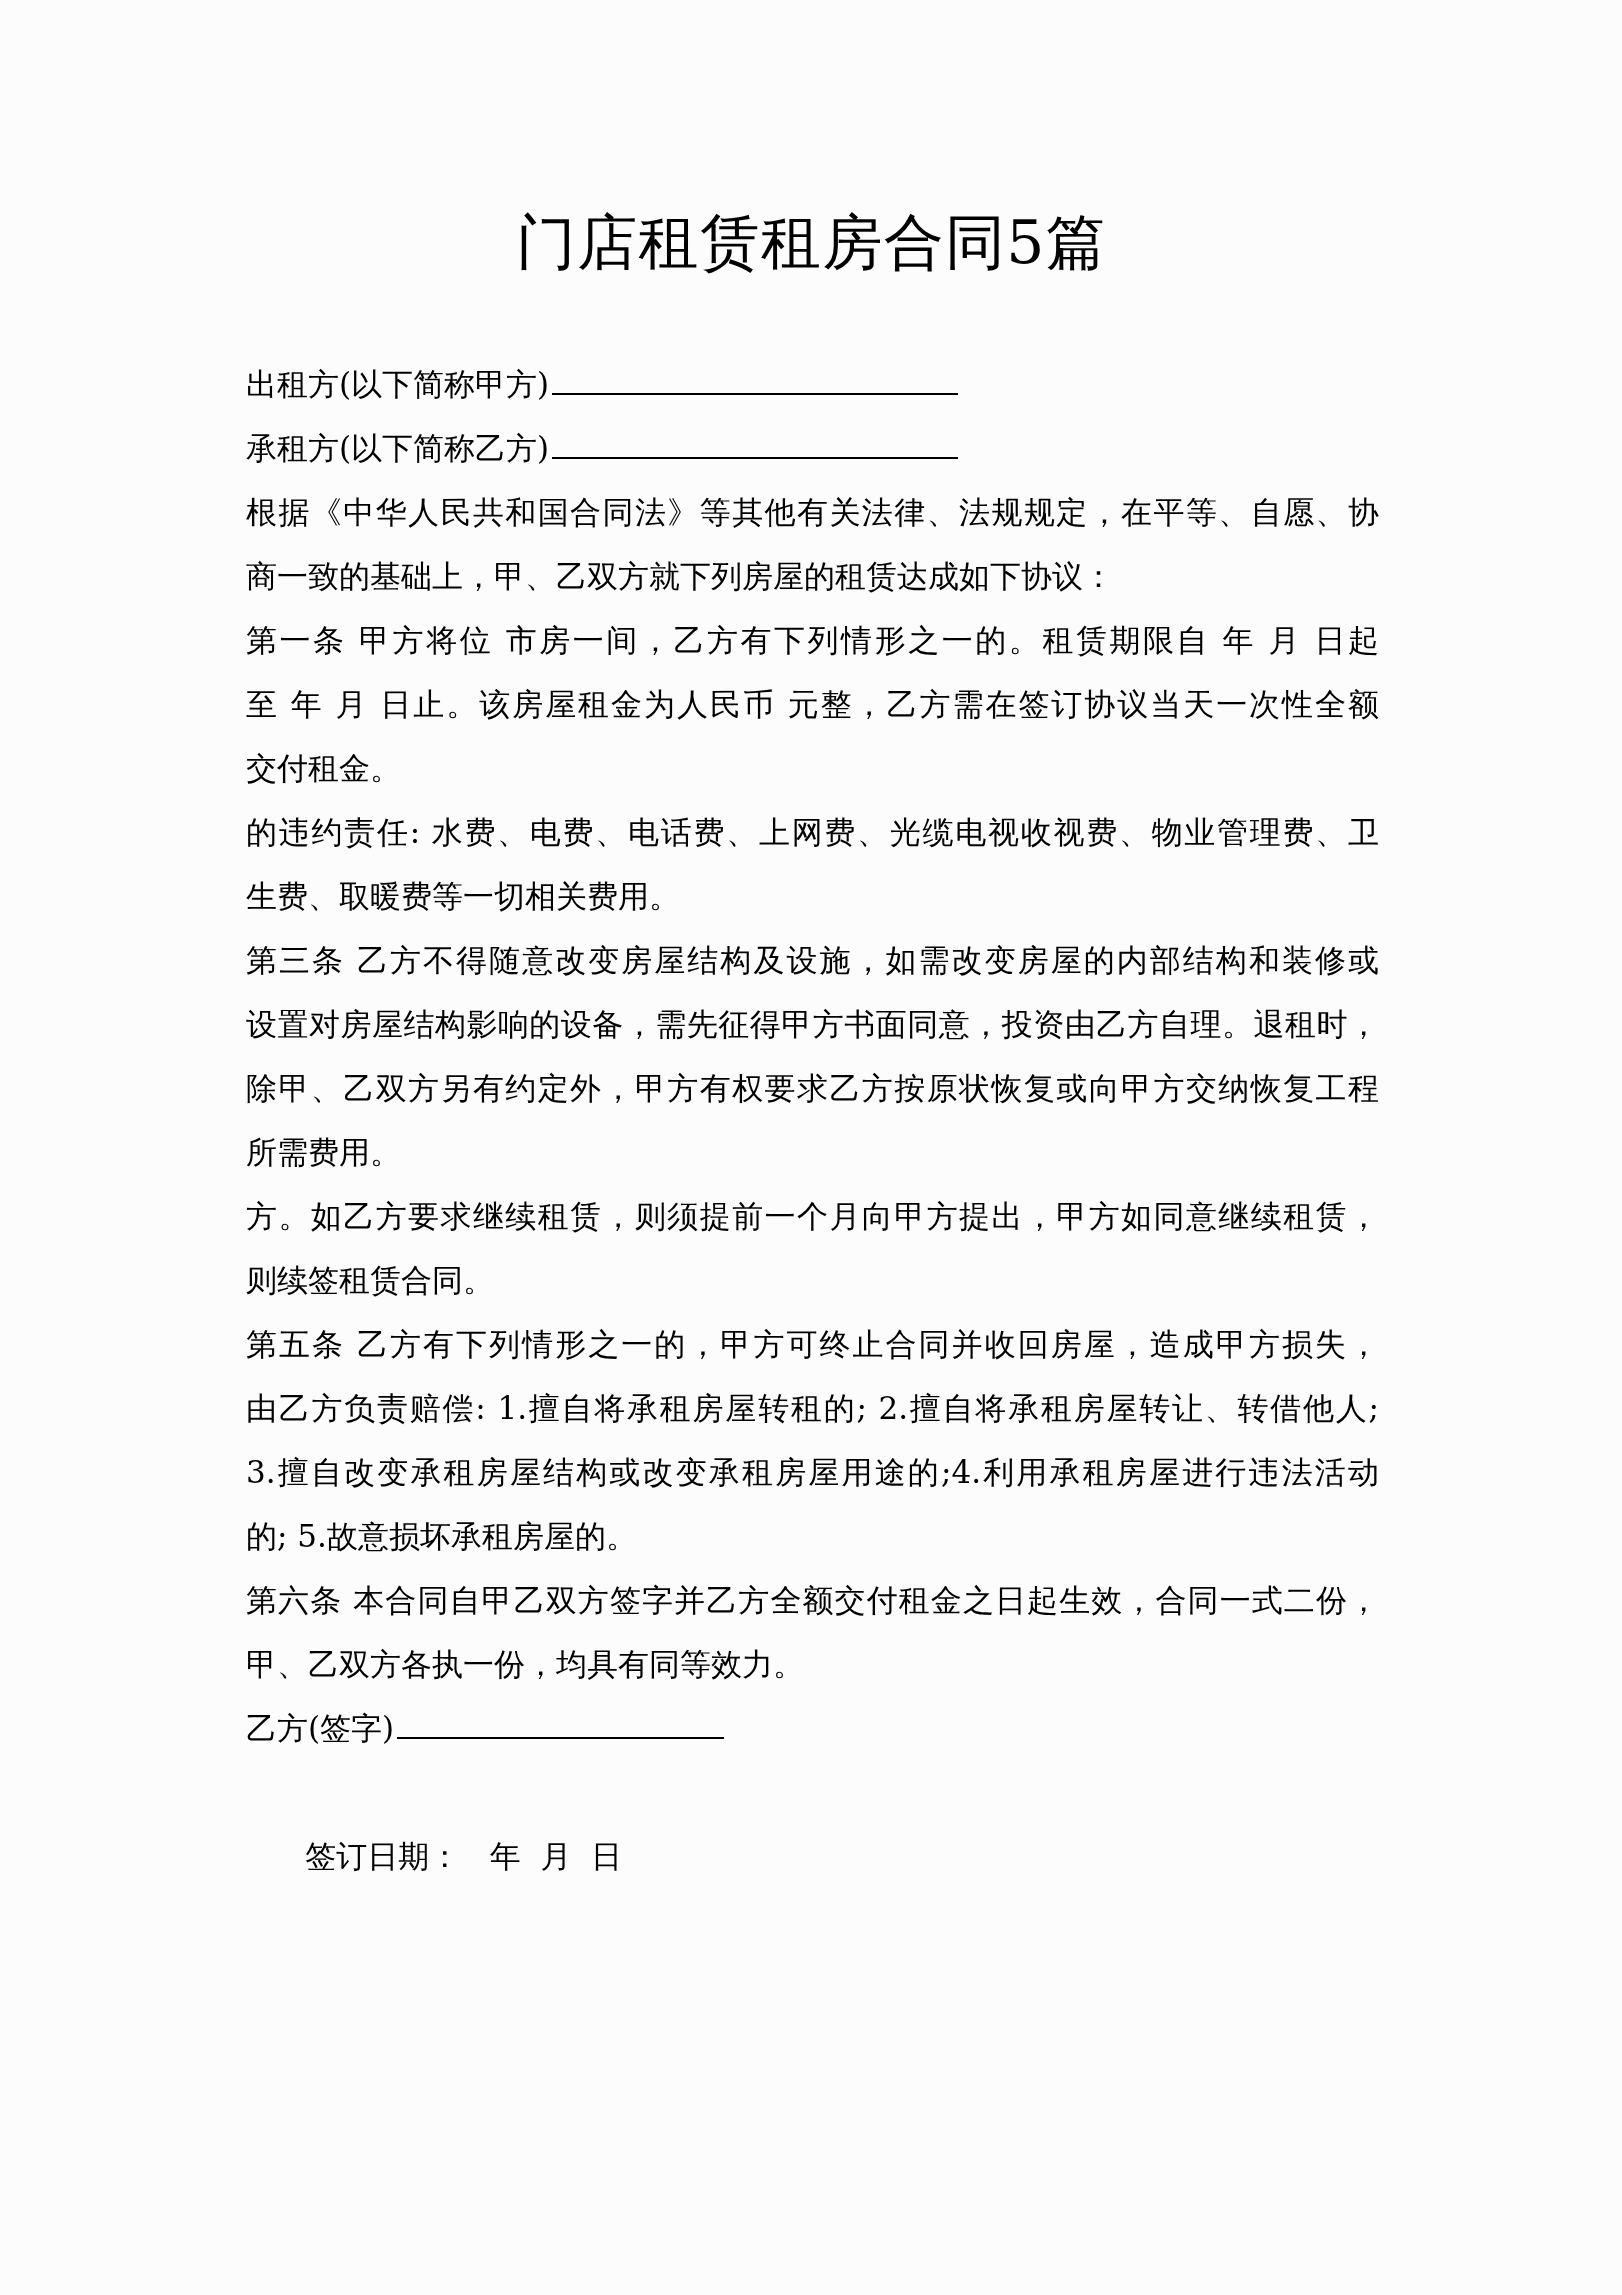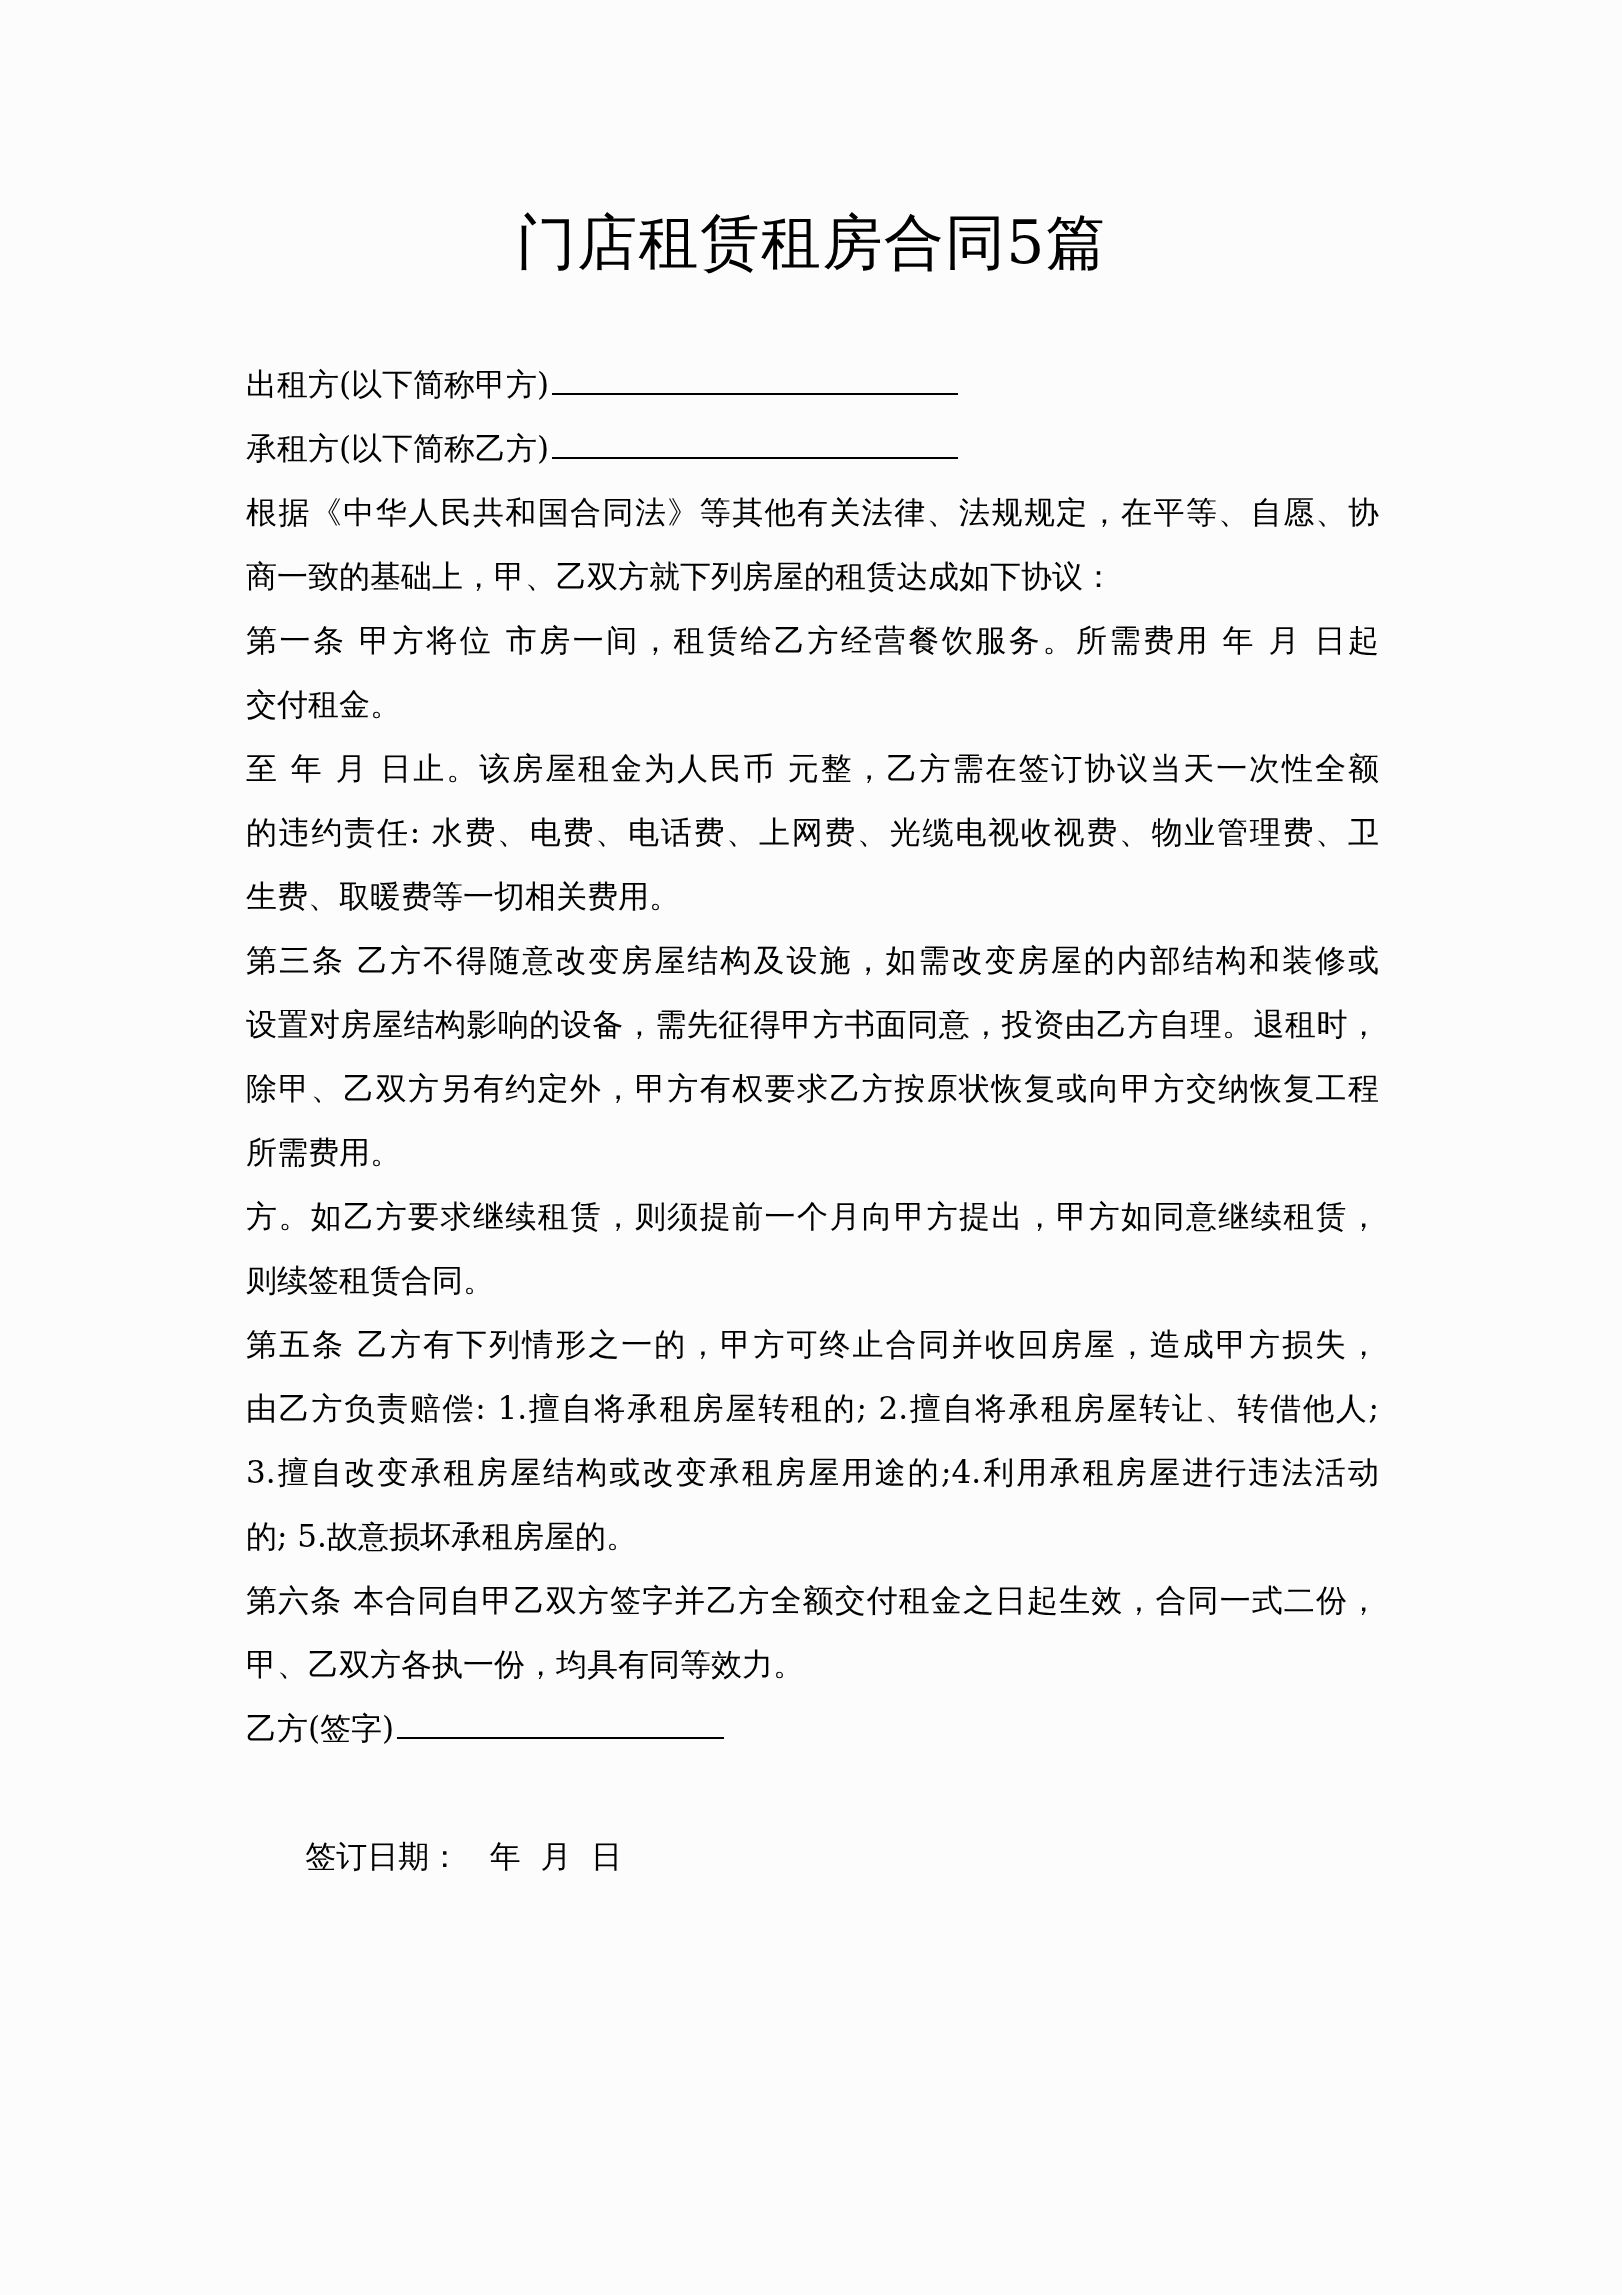--- a/index.html
+++ b/index.html
@@ -79,23 +79,23 @@
     <div class="line">
       <span>承租方(以下简称乙方)</span><span class="blank party"></span>
     </div>
 
     <div class="para">
       <span class="line justify">根据《中华人民共和国合同法》等其他有关法律、法规规定，在平等、自愿、协</span>
       <span class="line">商一致的基础上，甲、乙双方就下列房屋的租赁达成如下协议：</span>
     </div>
 
     <div class="para">
-      <span class="line justify">第一条 甲方将位 市房一间，租赁给乙方经营餐饮服务。所需费用 年 月 日起</span>
+      <span class="line justify">第一条 甲方将位 市房一间，乙方有下列情形之一的。租赁期限自 年 月 日起</span>
+      <span class="line justify">至 年 月 日止。该房屋租金为人民币 元整，乙方需在签订协议当天一次性全额</span>
       <span class="line">交付租金。</span>
-      <span class="line justify">至 年 月 日止。该房屋租金为人民币 元整，乙方需在签订协议当天一次性全额</span>
     </div>
 
     <div class="para">
       <span class="line justify">的违约责任: 水费、电费、电话费、上网费、光缆电视收视费、物业管理费、卫</span>
       <span class="line">生费、取暖费等一切相关费用。</span>
     </div>
 
     <div class="para">
       <span class="line justify">第三条  乙方不得随意改变房屋结构及设施，如需改变房屋的内部结构和装修或</span>
       <span class="line justify">设置对房屋结构影响的设备，需先征得甲方书面同意，投资由乙方自理。退租时，</span>

